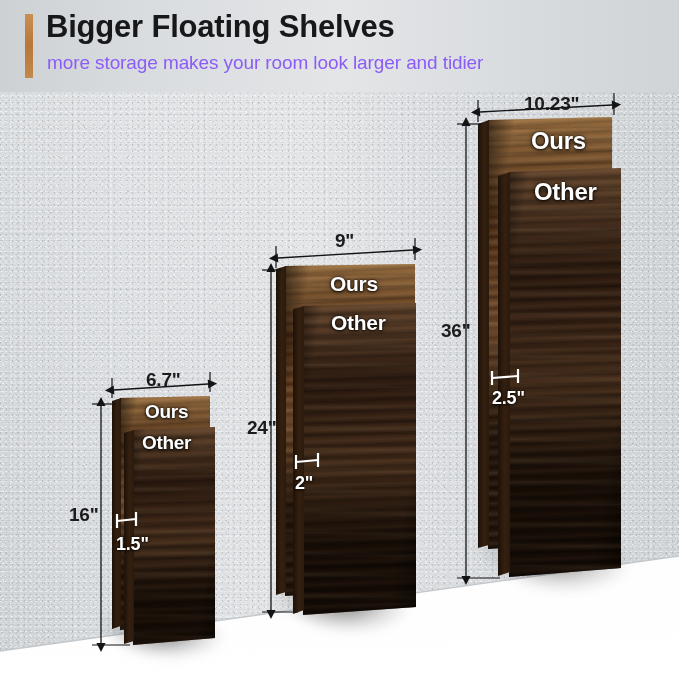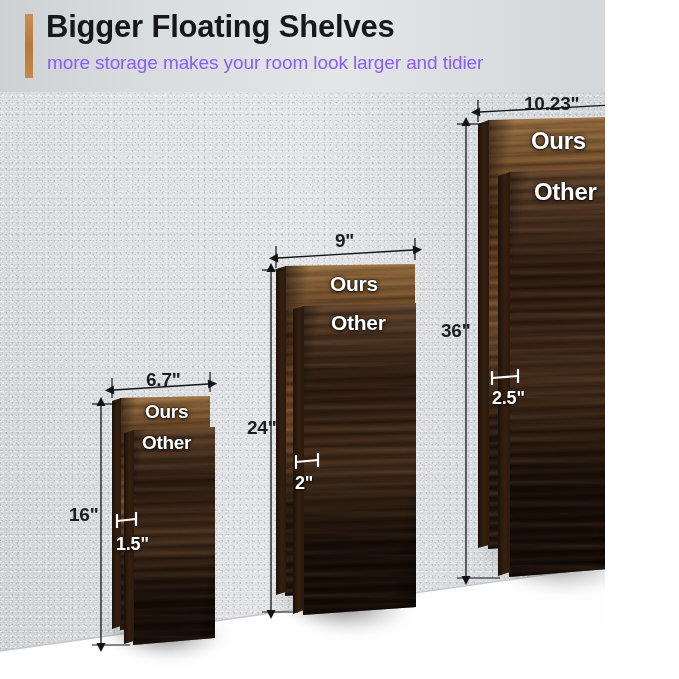--- a/index.html
+++ b/index.html
@@ -6,21 +6,21 @@
   html, body {
     margin: 0;
     padding: 0;
     background: #ffffff;
   }
   body {
     font-family: "Liberation Sans", sans-serif;
   }
   #stage {
     position: relative;
-    width: 605px;
+    width: 679px;
     height: 679px;
     overflow: hidden;
     background: #ffffff;
   }
 
   
   .wall {
     position: absolute;
     left: 0; top: 0;
     width: 679px; height: 679px;

